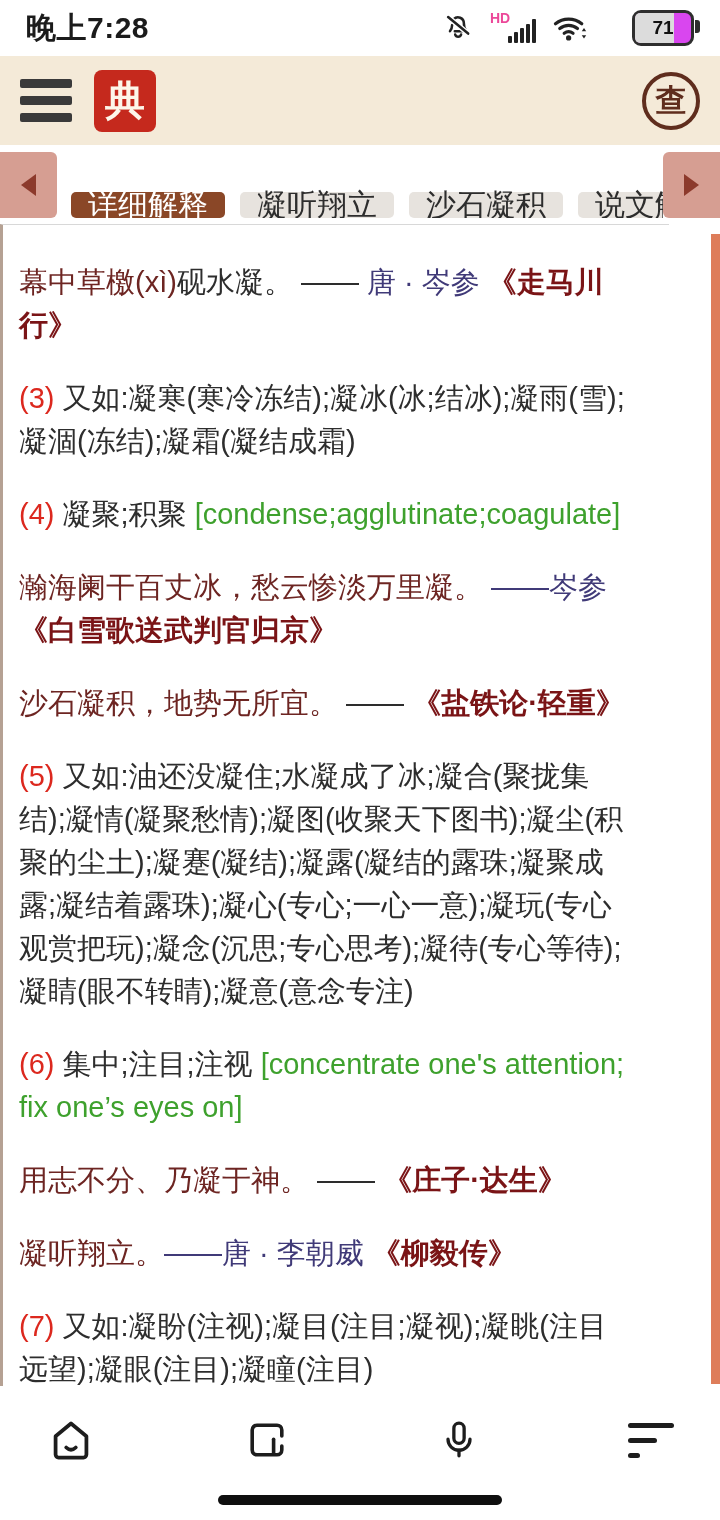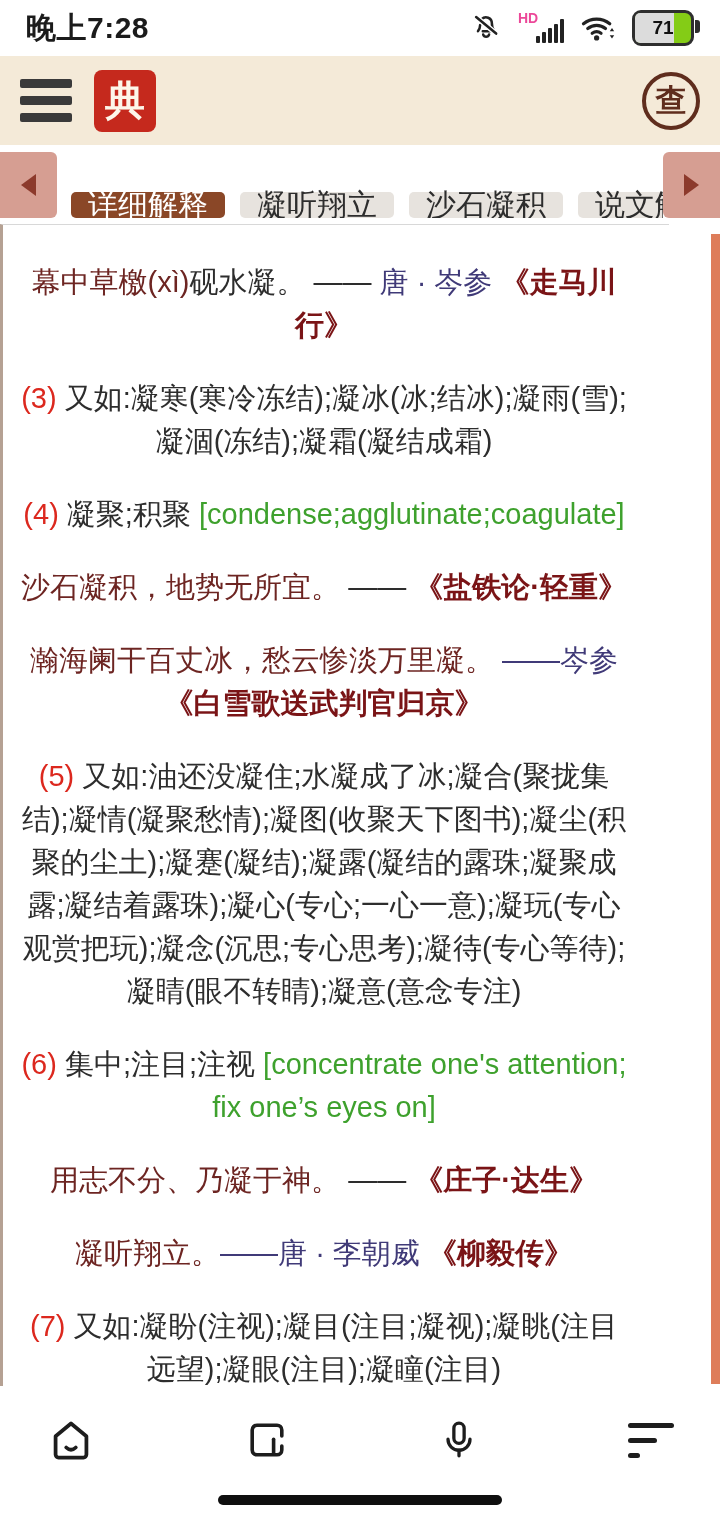--- a/index.html
+++ b/index.html
@@ -10,21 +10,21 @@
   .statusbar{position:absolute;top:0;left:0;width:720px;height:56px;background:#fff;
              display:flex;align-items:center;justify-content:space-between;
              padding:4px 26px;box-sizing:border-box;}
   .time{font-size:30px;font-weight:700;color:#1b1b1b;letter-spacing:.5px;}
   .status-icons{display:flex;align-items:center;gap:16px;}
   .signal{position:relative;width:46px;height:36px;}
   .signal .hd{position:absolute;top:0;left:0;font-size:14px;font-weight:700;color:#ec4899;}
   .signal .bars{position:absolute;bottom:3px;right:0;display:flex;align-items:flex-end;gap:2px;}
   .signal .bars i{display:block;width:4px;background:#222;border-radius:1px;}
   .battery{position:relative;width:56px;height:30px;border:3px solid #2e2e2e;border-radius:9px;
-           display:flex;align-items:center;justify-content:center;background:#84cc16;}
+           display:flex;align-items:center;justify-content:center;background:#d946ef;margin-left:28px;}
   .battery .fill{position:absolute;left:0;top:0;bottom:0;width:70%;background:#dcdcdc;border-radius:5px 0 0 5px;}
   .battery .pct{position:relative;font-size:19px;font-weight:700;color:#111;}
   .battery:after{content:"";position:absolute;right:-9px;top:7px;width:5px;height:13px;background:#2e2e2e;border-radius:0 3px 3px 0;}
 
   
   .header{position:absolute;top:56px;left:0;width:720px;height:89px;background:#f4ead8;
           display:flex;align-items:center;padding:0 20px;box-sizing:border-box;}
   .hamburger{display:flex;flex-direction:column;gap:8px;cursor:pointer;}
   .hamburger i{display:block;width:52px;height:9px;background:#3a3a3a;border-radius:2px;}
   .logo{display:flex;align-items:center;margin-left:24px;}
@@ -52,21 +52,21 @@
   .tab{flex:0 0 auto;background:#e7e3de;color:#2d2d2d;font-size:30px;display:flex;align-items:center;
        padding:0 17px;border-radius:5px;cursor:pointer;white-space:nowrap;margin-top:40px;}
   .tab.active{position:relative;background:#8a4727;color:#fff;}
   .tab.active .pointer{position:absolute;bottom:-11px;left:50%;transform:translateX(-50%);
        width:0;height:0;border-left:12px solid transparent;border-right:12px solid transparent;
        border-top:12px solid #8a4727;}
 
   
   .content{position:absolute;top:224px;left:0;width:669px;height:1162px;background:#fff;
            border-top:1px solid #d8d8d8;border-left:3px solid #b5a193;box-sizing:border-box;
-           padding:4px 40px 0 16px;overflow:hidden;text-align:center;}
+           padding:4px 40px 0 16px;overflow:hidden;}
   .scrollbar{position:absolute;top:234px;right:0;width:9px;height:1150px;background:#de7d5a;z-index:5;}
   .para{margin:30px 0;font-size:29px;line-height:43px;color:#2d2d2d;word-wrap:break-word;}
   .para:first-child{margin-top:32px;}
   .sg-dark{color:#2d2d2d;}
   .sg-quote{color:#6d2522;}
   .sg-author{color:#403a78;}
   .sg-title{color:#7a1416;font-weight:700;}
   .sg-num{color:#dc281e;}
   .sg-green{color:#3ea12d;}
 
@@ -162,22 +162,22 @@
     <div class="arrowbtn right">
       <span class="tri-r"></span>
     </div>
   </div>
 
   <div class="content">
     <div id="paragraphs">
         <p class="para"><span class="sg-quote">幕中草檄(xì)</span><span class="sg-dark">砚水凝。</span><span class="sg-dark"> —— </span><span class="sg-author">唐 · 岑参 </span><span class="sg-title">《走马川行》</span></p>
         <p class="para"><span class="sg-num">(3)</span><span class="sg-dark"> 又如:凝寒(寒冷冻结);凝冰(冰;结冰);凝雨(雪);凝涸(冻结);凝霜(凝结成霜)</span></p>
         <p class="para"><span class="sg-num">(4)</span><span class="sg-dark"> 凝聚;积聚 </span><span class="sg-green">[condense;agglutinate;coagulate]</span></p>
+        <p class="para"><span class="sg-quote">瀚海阑干百丈冰，愁云惨淡万里凝。</span><span class="sg-author"> ——</span><span class="sg-author">岑参 </span><span class="sg-title">《白雪歌送武判官归京》</span></p>
         <p class="para"><span class="sg-quote">沙石凝积，地势无所宜。</span><span class="sg-dark"> —— </span><span class="sg-title">《盐铁论·轻重》</span></p>
-        <p class="para"><span class="sg-quote">瀚海阑干百丈冰，愁云惨淡万里凝。</span><span class="sg-author"> ——</span><span class="sg-author">岑参 </span><span class="sg-title">《白雪歌送武判官归京》</span></p>
         <p class="para"><span class="sg-num">(5)</span><span class="sg-dark"> 又如:油还没凝住;水凝成了冰;凝合(聚拢集结);凝情(凝聚愁情);凝图(收聚天下图书);凝尘(积聚的尘土);凝蹇(凝结);凝露(凝结的露珠;凝聚成露;凝结着露珠);凝心(专心;一心一意);凝玩(专心观赏把玩);凝念(沉思;专心思考);凝待(专心等待);凝睛(眼不转睛);凝意(意念专注)</span></p>
         <p class="para"><span class="sg-num">(6)</span><span class="sg-dark"> 集中;注目;注视 </span><span class="sg-green">[concentrate one's attention; fix one’s eyes on]</span></p>
         <p class="para"><span class="sg-quote">用志不分、乃凝于神。</span><span class="sg-dark"> —— </span><span class="sg-title">《庄子·达生》</span></p>
         <p class="para"><span class="sg-quote">凝听翔立。</span><span class="sg-author">——</span><span class="sg-author">唐 · 李朝威 </span><span class="sg-title">《柳毅传》</span></p>
         <p class="para"><span class="sg-num">(7)</span><span class="sg-dark"> 又如:凝盼(注视);凝目(注目;凝视);凝眺(注目远望);凝眼(注目);凝瞳(注目)</span></p>
         <p class="para"><span class="sg-num">(8)</span><span class="sg-dark"> 停止;静止 </span><span class="sg-green">[stop]</span></p>
       </div>
   </div>
   <div class="scrollbar"></div>
 

